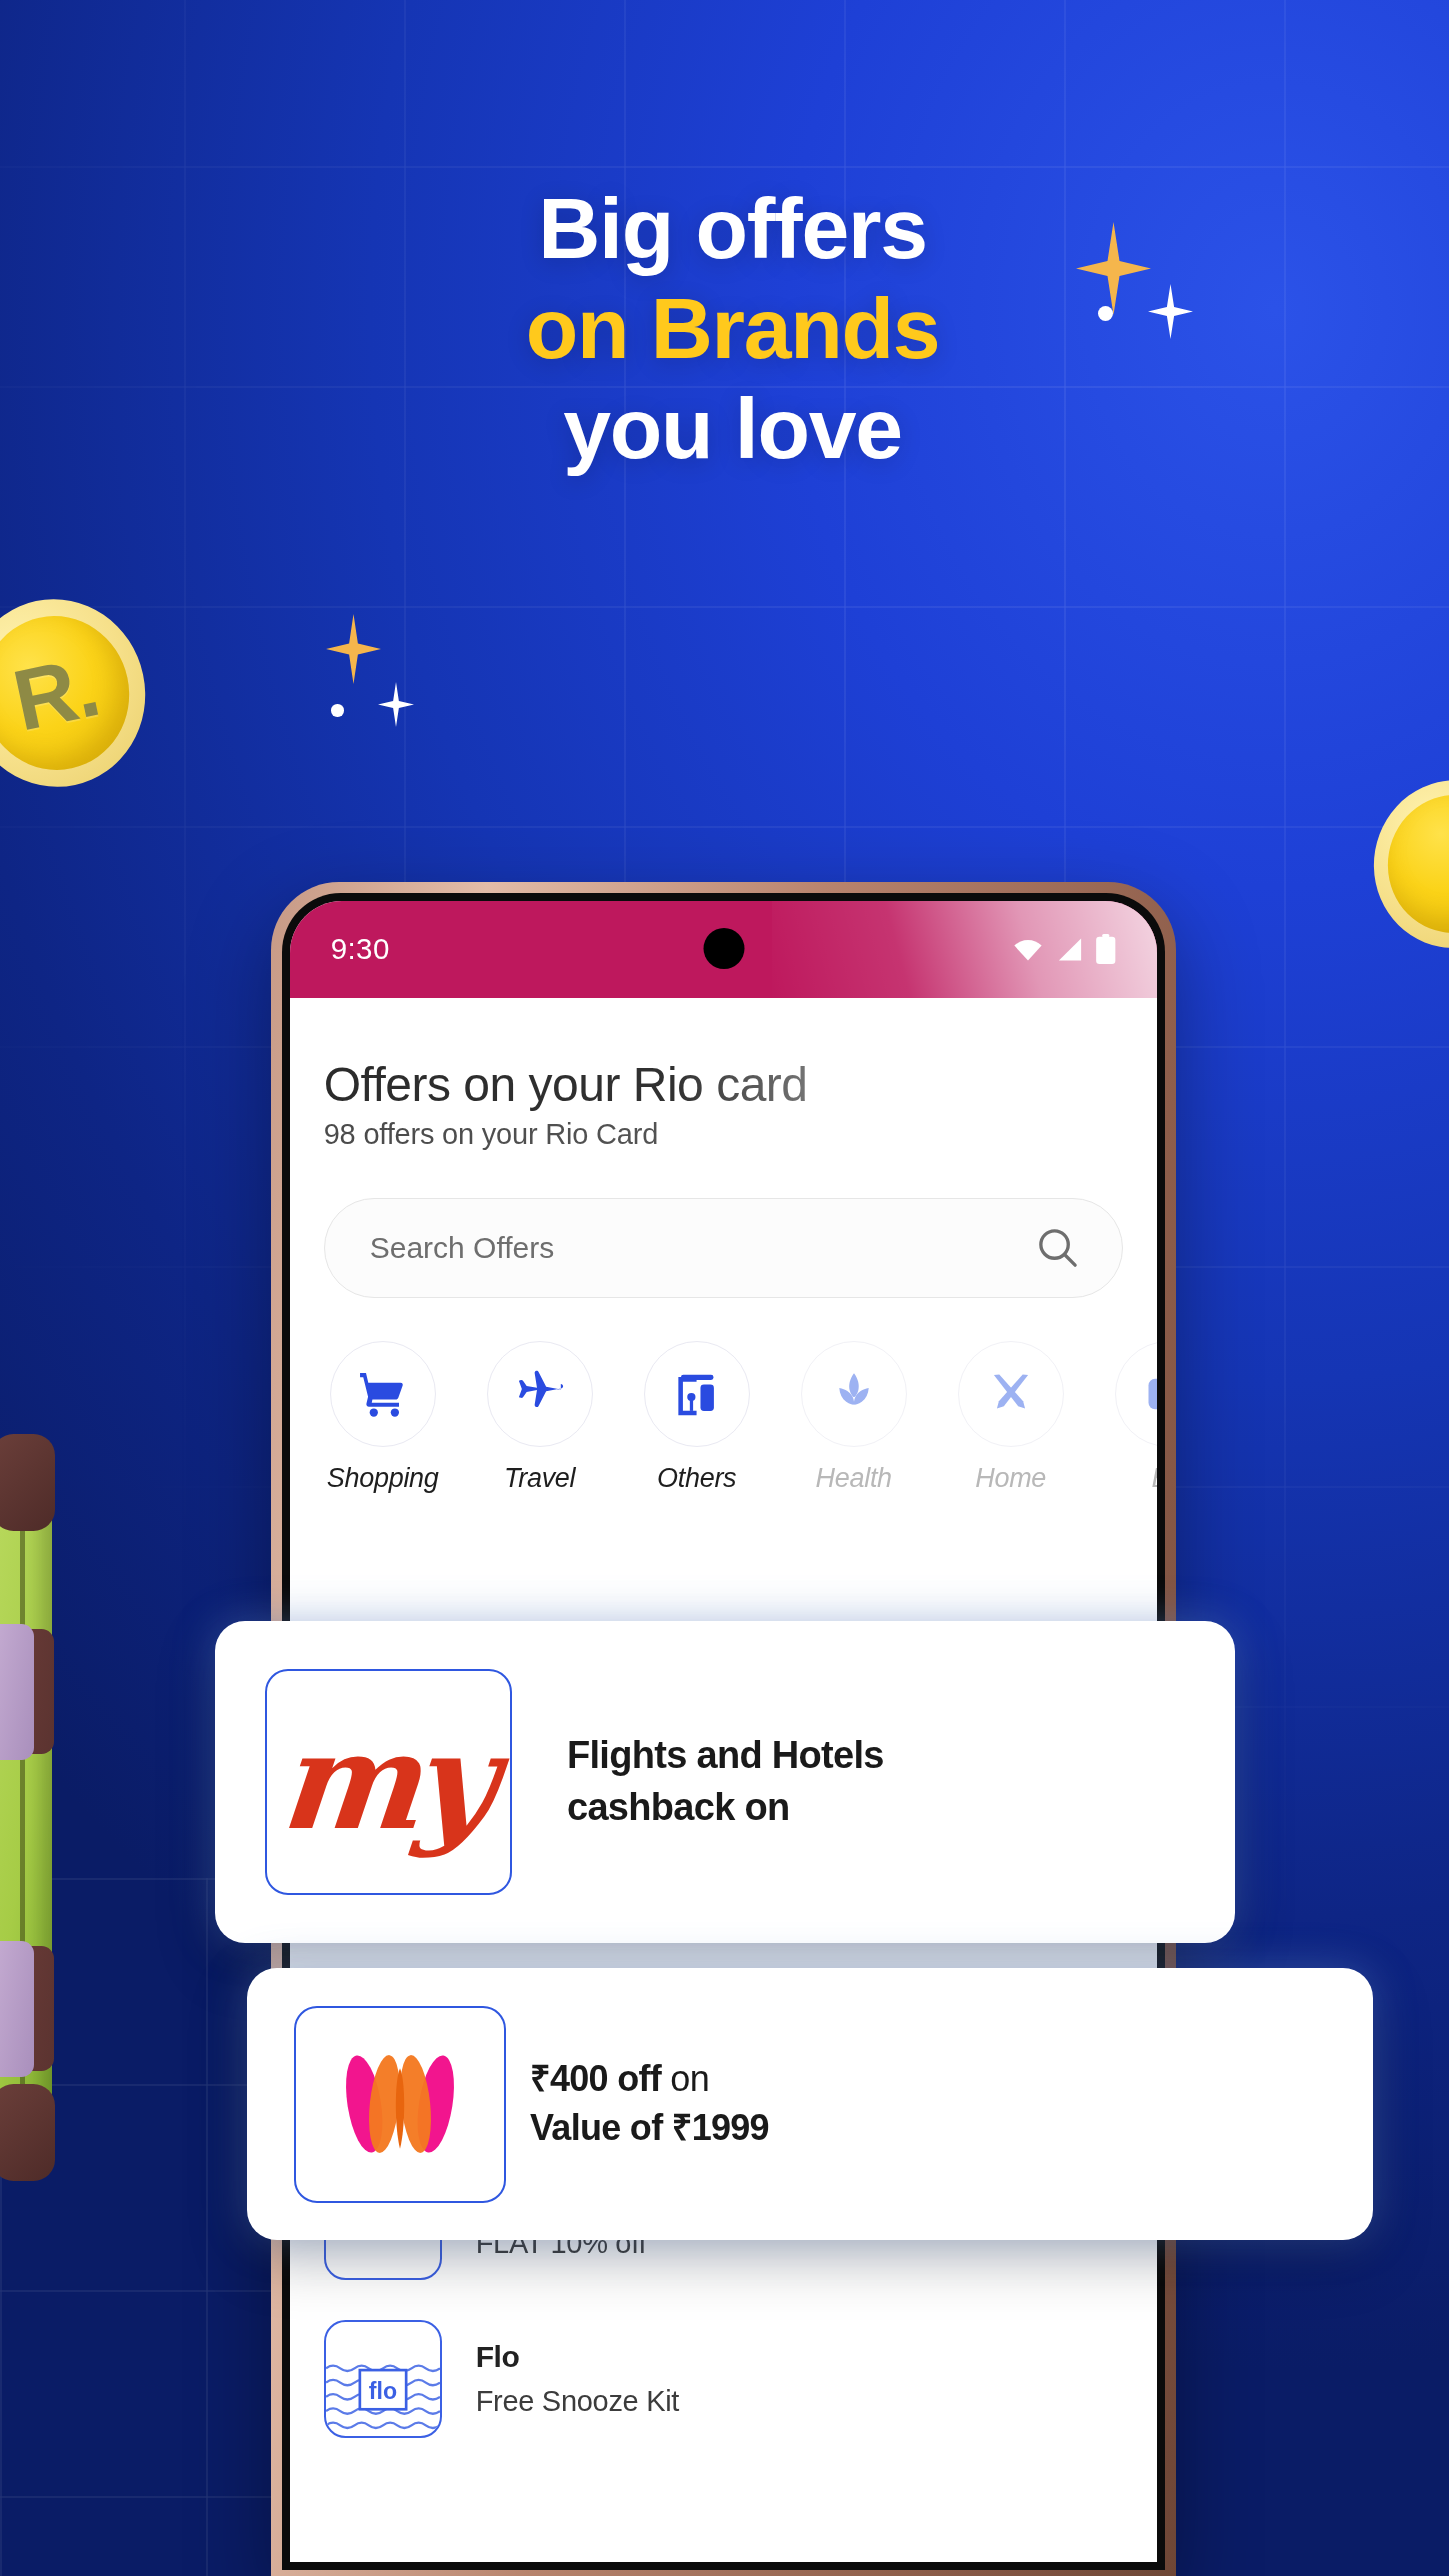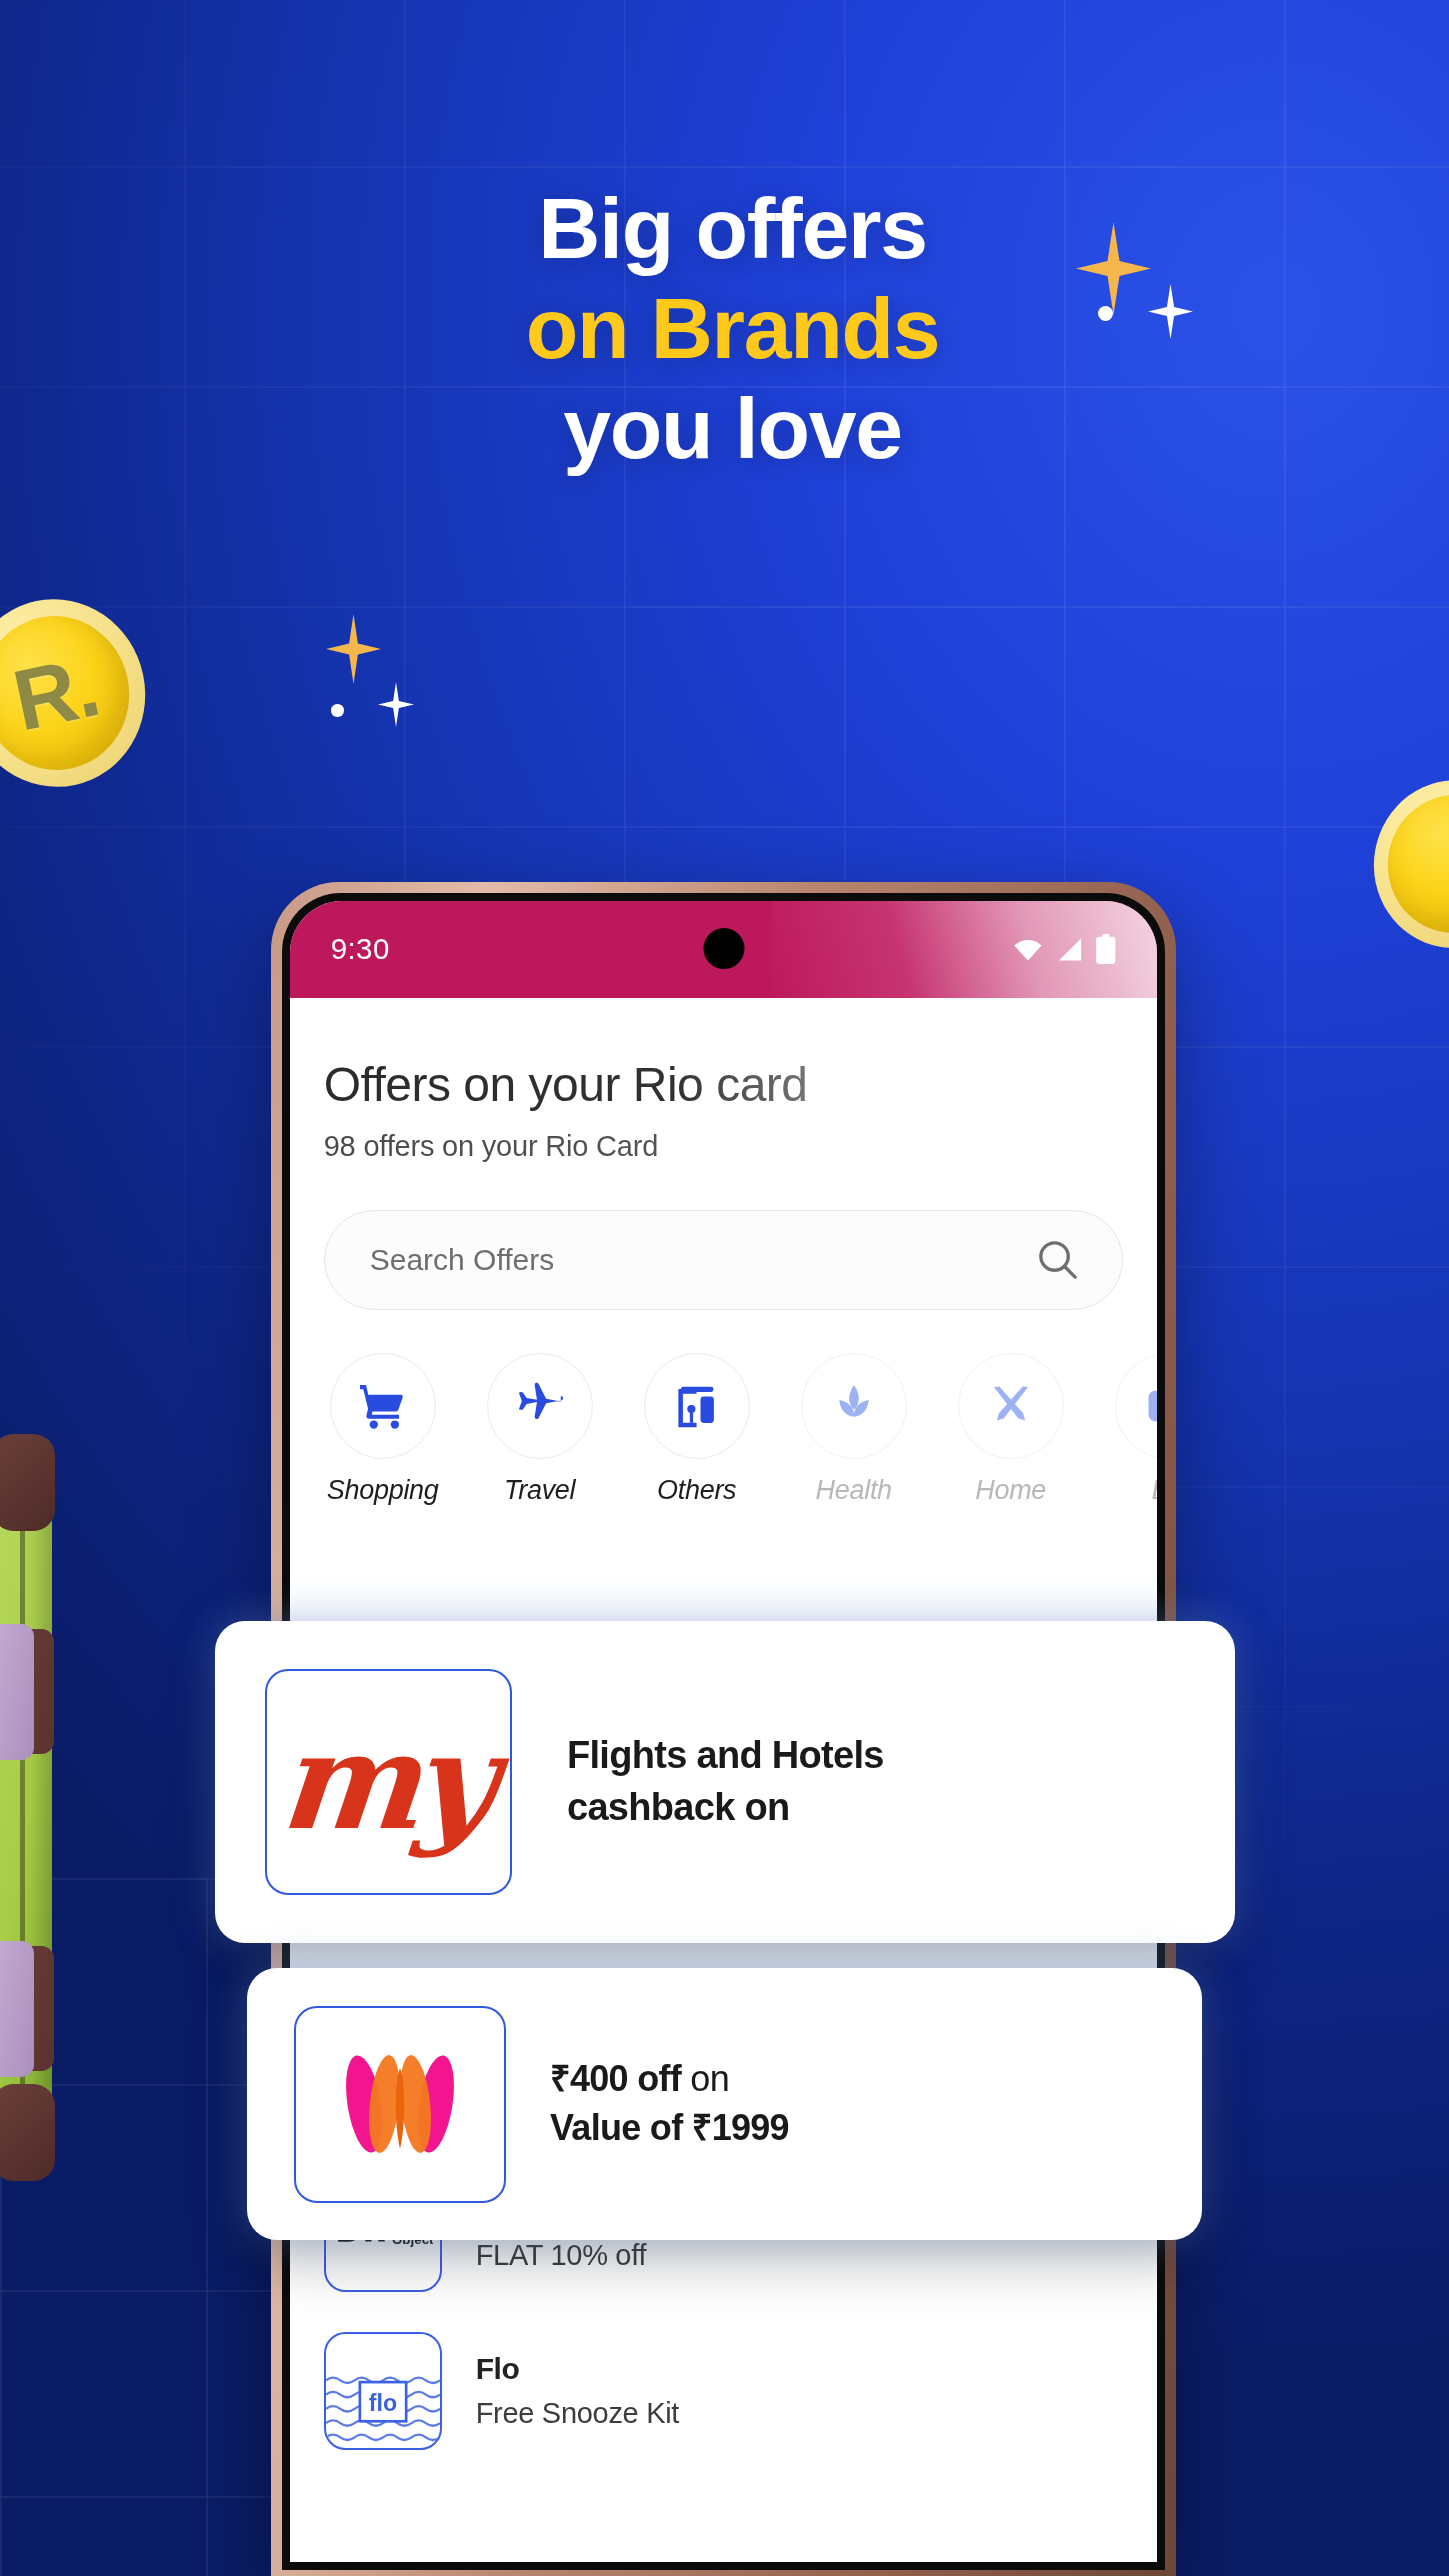--- a/index.html
+++ b/index.html
@@ -131,21 +131,21 @@
 
   
   .app{padding:0 34px;box-sizing:border-box;}
   .page-title{
     margin-top:59px;font-size:48px;font-weight:400;letter-spacing:-0.5px;
     background:linear-gradient(90deg,#2B2B2B 0%,#313131 44%,#9B9B9B 70%,#BDBDBD 100%);
     -webkit-background-clip:text;background-clip:text;color:transparent;
     white-space:nowrap;
   }
   .page-sub{
-    margin-top:18px;font-size:29px;font-weight:400;letter-spacing:-0.2px;
+    margin-top:6px;font-size:29px;font-weight:400;letter-spacing:-0.2px;
     background:linear-gradient(90deg,#4A4A4A 0%,#555 56%,#B5B5B5 82%,#CFCFCF 100%);
     -webkit-background-clip:text;background-clip:text;color:transparent;
     white-space:nowrap;
   }
   .search{
     margin-top:47px;height:100px;border-radius:52px;
     border:1.8px solid #E6E6E6;background:#FCFCFC;
     display:flex;align-items:center;justify-content:space-between;
     padding:0 41px 0 45px;box-sizing:border-box;
   }
@@ -175,21 +175,21 @@
   .row .rtitle{font-size:30px;font-weight:700;color:#222;letter-spacing:-0.4px;}
   .row .rsub{font-size:29px;color:#3C3C3C;margin-top:10.7px;letter-spacing:-0.3px;}
 
   
   .fcard{
     position:absolute;background:#fff;border-radius:30px;
     box-shadow:0 19.7px 57px rgba(0,0,0,.26), 0 0 41px rgba(120,170,255,.35);
     display:flex;align-items:center;box-sizing:border-box;
   }
   #fcard1{left:215px;top:1621px;width:1020px;height:322px;padding:0 50px;gap:55px;}
-  #fcard2{left:247px;top:1968px;width:955px;height:272px;padding:0 47px;gap:44px;}
+  #fcard2{left:247px;top:1968px;width:1126px;height:272px;padding:0 47px;gap:24px;}
   .fcard .logo{
     width:243px;height:222px;border-radius:23px;border:2.7px solid #2F57E0;
     background:#fff;display:flex;align-items:center;justify-content:center;flex:0 0 auto;
   }
   #fcard2 .logo{width:208px;height:193px;}
   .fcard .txt{font-size:38px;font-weight:700;color:#1A1A1A;line-height:1.36;letter-spacing:-0.7px;}
   #fcard2 .txt{font-size:36px;}
   .fcard .txt .norm{font-weight:400;}
 
   .mmt{

